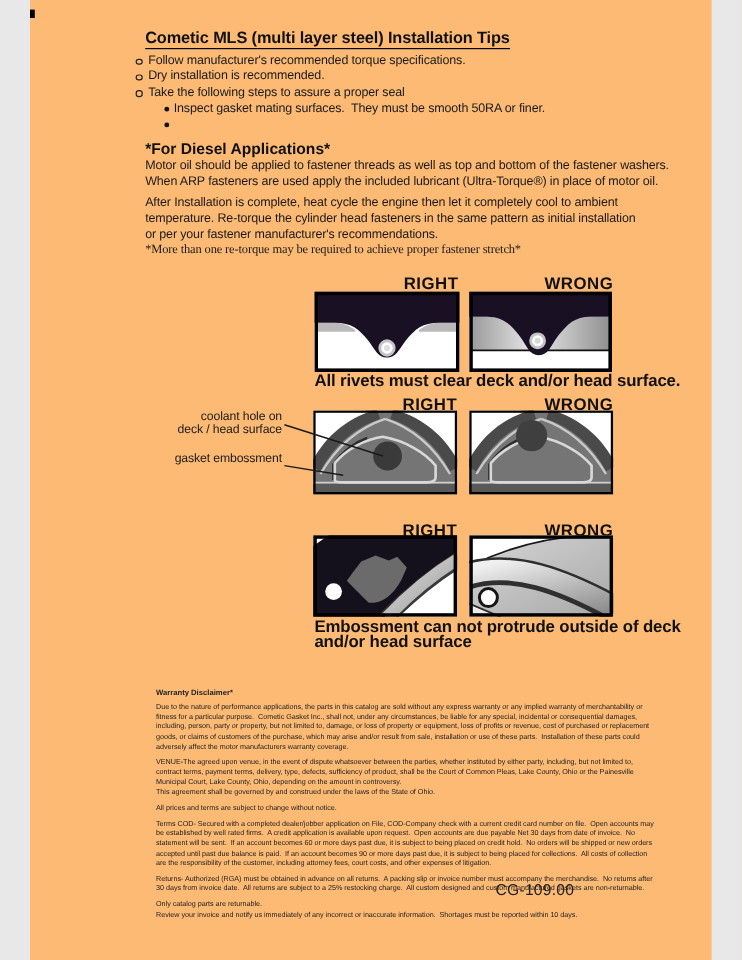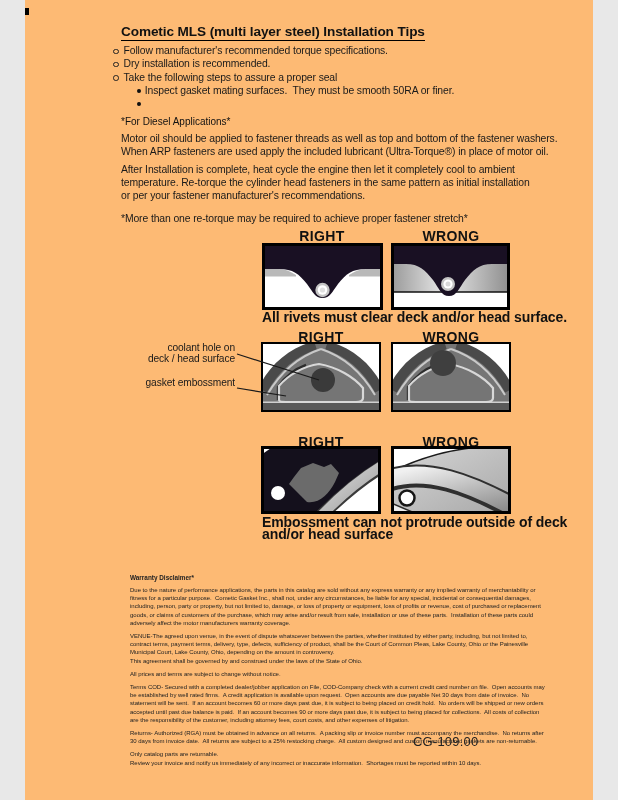--- a/index.html
+++ b/index.html
@@ -7,25 +7,25 @@
         font-family:"Liberation Sans",sans-serif;overflow:hidden;margin:0 auto;}
   .corner-tick{position:absolute;left:0;top:8px;width:4px;height:7px;background:#000;}
   .title{position:absolute;left:96px;top:24px;font-size:13.6px;font-weight:bold;
          letter-spacing:-0.1px;border-bottom:1.6px solid #000;padding-bottom:1px;color:#111;}
   .tips{position:absolute;left:88px;top:45px;font-size:10.4px;letter-spacing:-0.12px;}
   .tip-line{display:flex;align-items:flex-start;height:13.4px;}
   .tip-line.sub{margin-left:24px;}
   .ring{flex:none;width:3.5px;height:3.5px;border:1px solid #222;border-radius:50%;margin:3.6px 5px 0 0;}
   .dot{flex:none;width:3.8px;height:3.8px;background:#111;border-radius:50%;margin:3.8px 4px 0 0;}
   .tip-text{white-space:pre-wrap;}
-  .diesel-h{position:absolute;left:96px;top:116px;font-size:10px;font-weight:normal;color:#111;}
+  .diesel-h{position:absolute;left:96px;top:116px;font-size:13px;font-weight:bold;color:#111;}
   .bodyp{position:absolute;left:96px;font-size:10.4px;line-height:13.2px;
          letter-spacing:-0.12px;white-space:pre-wrap;margin:0;}
-  .p1{top:132px;} .p2{top:163px;} .p3{top:212px;}
-  .fig-label{position:absolute;width:120px;text-align:center;font-weight:bold;
+  .p1{top:132px;} .p2{top:163px;} .p3{top:202px;font-family:Liberation Serif, serif;}
+  .fig-label{position:absolute;width:120px;text-align:right;font-weight:bold;
              font-size:14px;letter-spacing:0.4px;color:#111;}
   .fig{position:absolute;line-height:0;}
   .caption{position:absolute;font-size:14px;font-weight:bold;letter-spacing:-0.1px;
            color:#111;white-space:pre-line;line-height:12.2px;}
   .ann{position:absolute;left:88px;width:122px;text-align:right;font-size:10.2px;
        line-height:11.4px;letter-spacing:-0.1px;white-space:pre-line;}
   .ann1{top:342px;} .ann2{top:377px;}
   .leaders{position:absolute;left:205px;top:340px;width:120px;height:70px;z-index:5;}
   .legal{position:absolute;left:105px;top:574px;width:480px;color:#222;}
   .legal-h{font-size:6.4px;font-weight:bold;margin:0 0 5px 0;}

